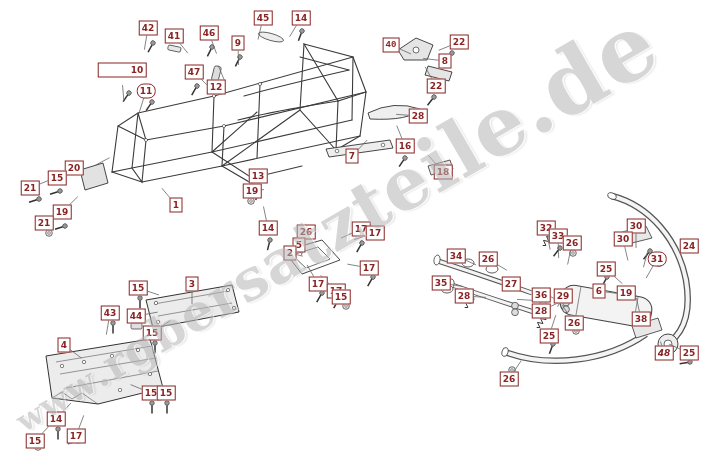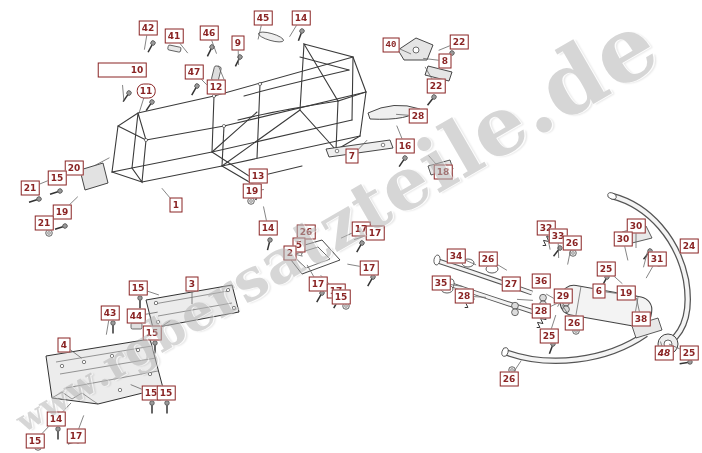--- a/index.html
+++ b/index.html
@@ -322,28 +322,28 @@
       <div class="callout" style="left: 166px; top: 393px; border-color: rgb(138, 36, 36); color: rgb(138, 36, 36);">15</div>
       <div class="callout" style="left: 56px; top: 419px; border-color: rgb(138, 36, 36); color: rgb(138, 36, 36);">14</div>
       <div class="callout" style="left: 76px; top: 436px; border-color: rgb(138, 36, 36); color: rgb(138, 36, 36);">17</div>
       <div class="callout" style="left: 35px; top: 441px; border-color: rgb(138, 36, 36); color: rgb(138, 36, 36);">15</div>
       <div class="callout" style="left: 546px; top: 228px; border-color: rgb(138, 36, 36); color: rgb(138, 36, 36);">32</div>
       <div class="callout" style="left: 558px; top: 236px; border-color: rgb(138, 36, 36); color: rgb(138, 36, 36);">33</div>
       <div class="callout" style="left: 572px; top: 243px; border-color: rgb(138, 36, 36); color: rgb(138, 36, 36);">26</div>
       <div class="callout" style="left: 636px; top: 226px; border-color: rgb(138, 36, 36); color: rgb(138, 36, 36);">30</div>
       <div class="callout" style="left: 623px; top: 239px; border-color: rgb(138, 36, 36); color: rgb(138, 36, 36);">30</div>
       <div class="callout" style="left: 649px; top: 246px; border-color: rgb(138, 36, 36); color: rgb(138, 36, 36); margin-left: 40px;">24</div>
-      <div class="callout" style="left: 657px; top: 259px; border-color: rgb(138, 36, 36); color: rgb(138, 36, 36);">31</div>
+      <div class="callout" style="left: 657px; top: 259px; border-color: rgb(138, 36, 36); color: rgb(138, 36, 36); border-radius: 7px;">31</div>
       <div class="callout" style="left: 456px; top: 256px; border-color: rgb(138, 36, 36); color: rgb(138, 36, 36);">34</div>
       <div class="callout" style="left: 488px; top: 259px; border-color: rgb(138, 36, 36); color: rgb(138, 36, 36);">26</div>
       <div class="callout" style="left: 606px; top: 269px; border-color: rgb(138, 36, 36); color: rgb(138, 36, 36);">25</div>
       <div class="callout" style="left: 441px; top: 283px; border-color: rgb(138, 36, 36); color: rgb(138, 36, 36);">35</div>
       <div class="callout" style="left: 464px; top: 296px; border-color: rgb(138, 36, 36); color: rgb(138, 36, 36);">28</div>
       <div class="callout" style="left: 511px; top: 284px; border-color: rgb(138, 36, 36); color: rgb(138, 36, 36);">27</div>
-      <div class="callout" style="left: 541px; top: 281px; border-color: rgb(138, 36, 36); color: rgb(138, 36, 36);">36</div>
+      <div class="callout" style="left: 541px; top: 295px; border-color: rgb(138, 36, 36); color: rgb(138, 36, 36);">36</div>
       <div class="callout" style="left: 563px; top: 296px; border-color: rgb(138, 36, 36); color: rgb(138, 36, 36);">29</div>
       <div class="callout" style="left: 599px; top: 291px; border-color: rgb(138, 36, 36); color: rgb(138, 36, 36);">6</div>
       <div class="callout" style="left: 626px; top: 293px; border-color: rgb(138, 36, 36); color: rgb(138, 36, 36);">19</div>
       <div class="callout" style="left: 541px; top: 311px; border-color: rgb(138, 36, 36); color: rgb(138, 36, 36);">28</div>
       <div class="callout" style="left: 574px; top: 323px; border-color: rgb(138, 36, 36); color: rgb(138, 36, 36);">26</div>
       <div class="callout" style="left: 549px; top: 336px; border-color: rgb(138, 36, 36); color: rgb(138, 36, 36);">25</div>
       <div class="callout" style="left: 641px; top: 319px; border-color: rgb(138, 36, 36); color: rgb(138, 36, 36);">38</div>
       <div class="callout" style="left: 664px; top: 353px; border-color: rgb(138, 36, 36); color: rgb(138, 36, 36); font-style: italic;">48</div>
       <div class="callout" style="left: 689px; top: 353px; border-color: rgb(138, 36, 36); color: rgb(138, 36, 36);">25</div>
       <div class="callout" style="left: 509px; top: 379px; border-color: rgb(138, 36, 36); color: rgb(138, 36, 36);">26</div>

